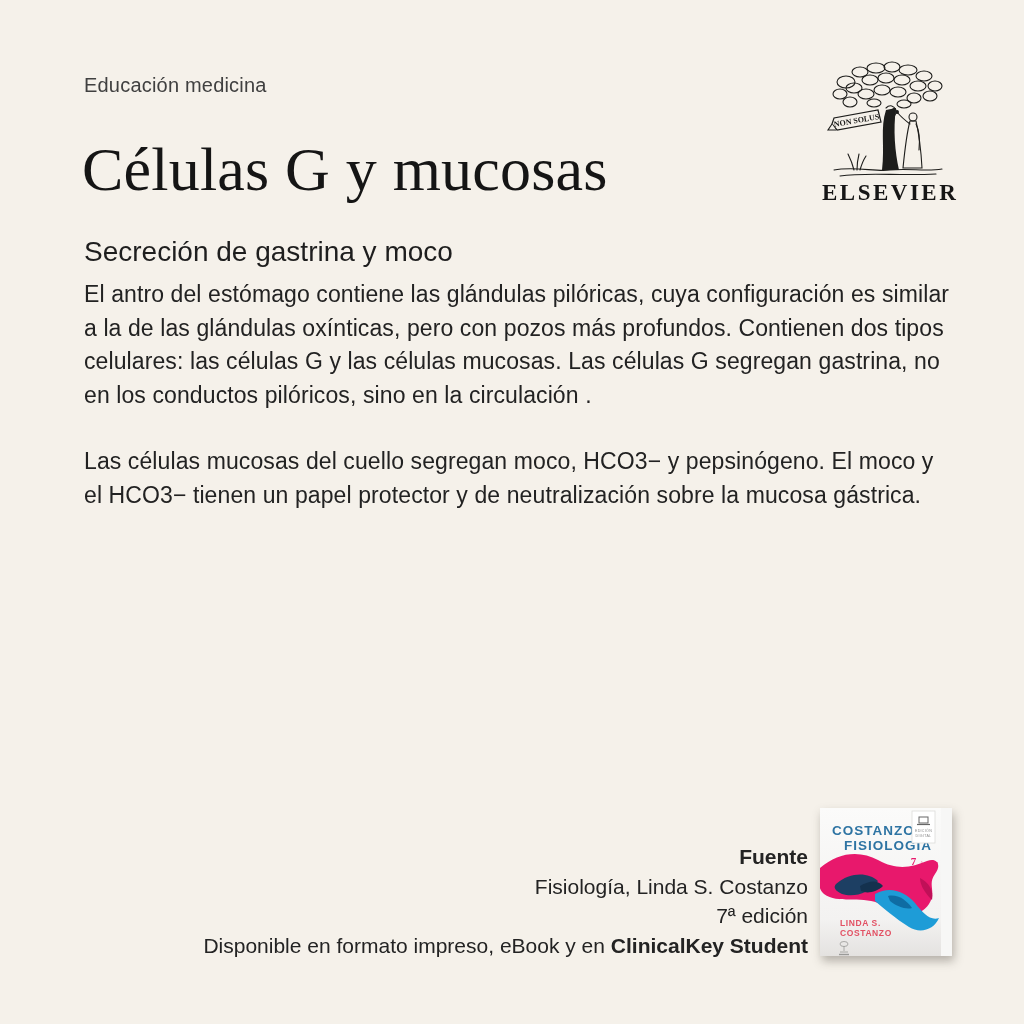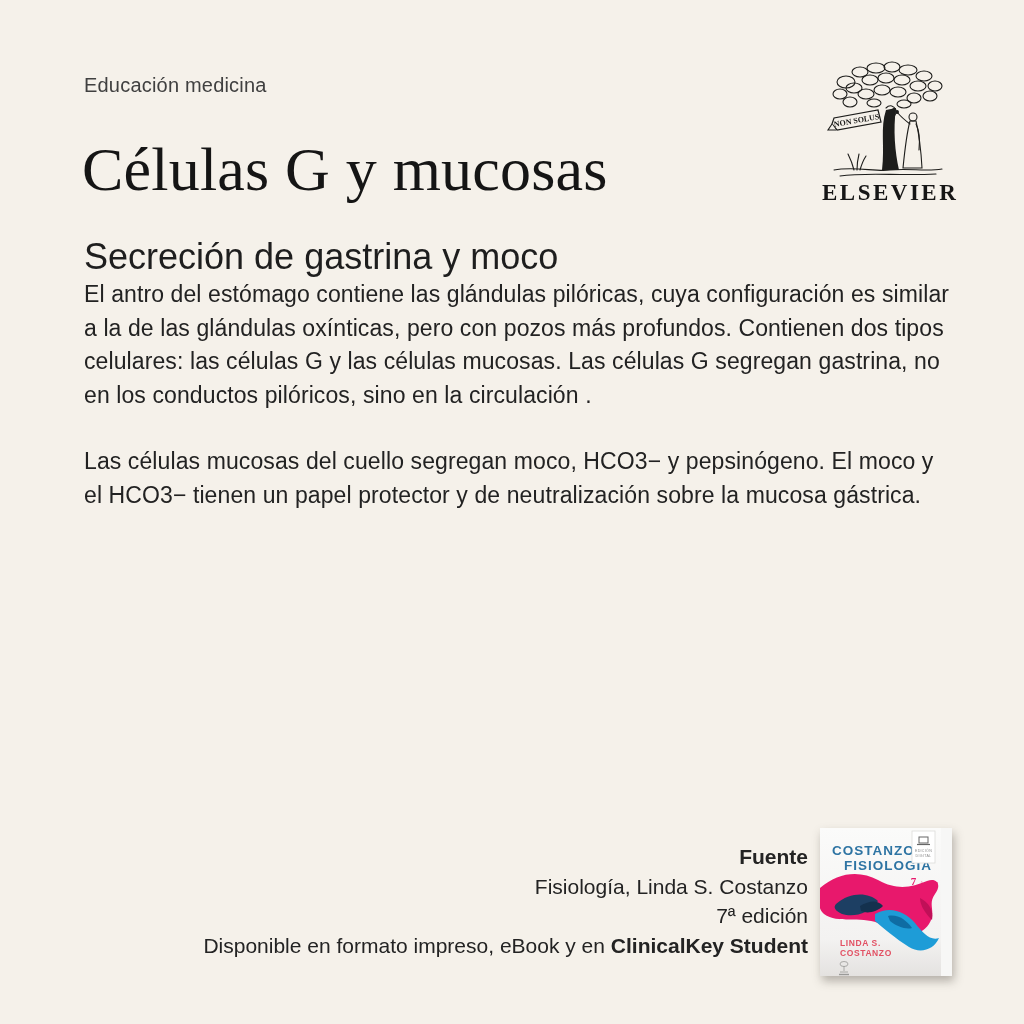--- a/index.html
+++ b/index.html
@@ -36,21 +36,21 @@
   .elsevier-wordmark {
     font-family: "Liberation Serif", "DejaVu Serif", serif;
     font-size: 23px; font-weight: 600;
     letter-spacing: 2.5px;
     color: #161616;
     margin-top: 2px;
     white-space: nowrap;
   }
   .subtitle {
     position: absolute; left: 84px; top: 236px;
-    font-size: 36px; font-weight: 500;
+    font-size: 28px; font-weight: 500;
     color: #1e1e1e;
   }
   .body-text {
     position: absolute; left: 84px; top: 278px;
     width: 866px;
     font-size: 23px; line-height: 33.5px;
     color: #222222;
     letter-spacing: 0.1px;
   }
   .body-text p + p { margin-top: 33px; }
@@ -61,21 +61,20 @@
     color: #232323;
     white-space: nowrap;
     margin-left: 28px;
   }
   .source-block .bold { font-weight: bold; }
   .book-cover {
     position: absolute; left: 820px; top: 808px;
     width: 132px; height: 148px;
     box-shadow: 2px 5px 9px rgba(60,55,45,0.35);
     background: #f7f7f6;
-    margin-top: 20px;
   }
   .book-cover svg { display: block; }
 </style>
 </head>
 <body>
 
 <div class="canvas">
 
   <div class="eyebrow">Educación medicina</div>
 

